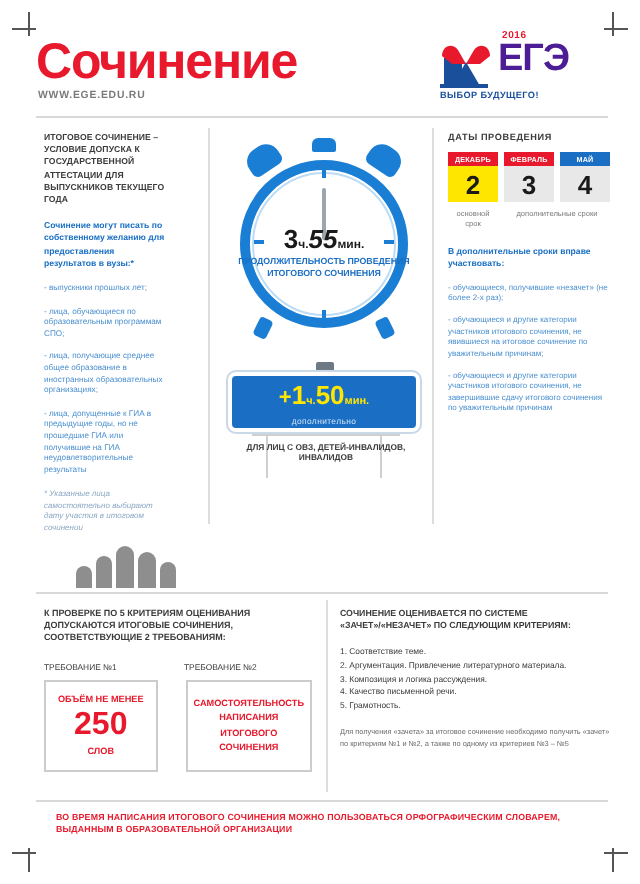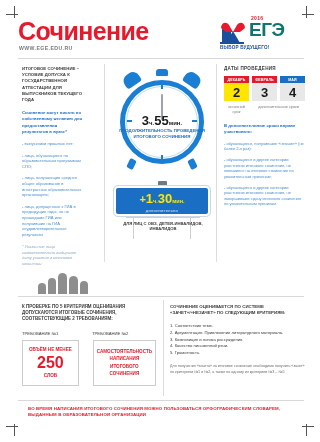--- a/index.html
+++ b/index.html
@@ -27,21 +27,21 @@
   }
   .site {
     position:absolute; left:1px; top:27px;
     font-size:5.2px; font-weight:bold; color:#7a7a7a; letter-spacing:0.4px;
   }
 
   .logo { position:absolute; right:0px; top:-2px; width:86px; height:38px; }
   .logo-mark { position:absolute; left:0; top:3px; width:30px; height:26px; }
   .logo-ege {
     position:absolute; left:31px; top:4px;
-    font-size:19px; font-weight:bold; color:#0f766e; letter-spacing:-0.5px;
+    font-size:19px; font-weight:bold; color:#4c1d95; letter-spacing:-0.5px;
     line-height:19px;
   }
   .logo-year {
     position:absolute; left:33px; top:-1px;
     font-size:5px; font-weight:bold; color:#e8192c; letter-spacing:0.3px;
   }
   .logo-tag {
     position:absolute; left:2px; top:29px;
     font-size:4.6px; font-weight:bold; color:#1a4f9c; letter-spacing:0.2px;
   }
@@ -96,21 +96,21 @@
   .tk-b { left:49px; top:89px; width:2px; height:5px; }
   .tk-l { left:15px; top:54px; width:5px; height:2px; }
   .tk-r { left:80px; top:54px; width:5px; height:2px; }
 
   .clock-time {
     position:absolute; left:0; top:45px; width:100px; text-align:center;
     color:#1a1a1a; white-space:nowrap;
   }
   .t-num { font-size:13px; font-weight:bold; }
   .t-unit { font-size:6px; font-weight:bold; }
-  .t-num2 { font-size:13px; font-weight:bold; }
+  .t-num2 { font-size:13px; font-weight:bold;font-style:italic; }
   .t-unit2 { font-size:6px; font-weight:bold; }
 
   .clock-caption {
     position:absolute; left:0; top:62px; width:100px; text-align:center;
     font-size:4.4px; line-height:5.6px; font-weight:bold; color:#1a6fc4;
     text-transform:uppercase;
   }
 
   
   .plate-wrap { position:relative; width:104px; margin:16px auto 0; }
@@ -288,21 +288,21 @@
       <div class="clock-time">
         <span class="t-num">3</span><span class="t-unit">ч.</span><span class="t-num2">55</span><span class="t-unit2">мин.</span>
       </div>
       <div class="clock-caption">ПРОДОЛЖИТЕЛЬНОСТЬ ПРОВЕДЕНИЯ ИТОГОВОГО СОЧИНЕНИЯ</div>
     </div>
 
     <div class="plate-wrap">
       <div class="plate-top"></div>
       <div class="plate">
         <div class="plate-main">
-          <span class="p-plus">+</span><span class="p-num">1</span><span class="p-unit">ч.</span><span class="p-num">30</span><span class="p-unit">мин.</span>
+          <span class="p-plus">+</span><span class="p-num">1</span><span class="p-unit">ч.</span><span class="p-num">50</span><span class="p-unit">мин.</span>
         </div>
         <div class="plate-sub">дополнительно</div>
       </div>
       <div class="stand">
         <div class="stand-txt">ДЛЯ ЛИЦ С ОВЗ, ДЕТЕЙ-ИНВАЛИДОВ, ИНВАЛИДОВ</div>
       </div>
     </div>
 
   </div>
 

